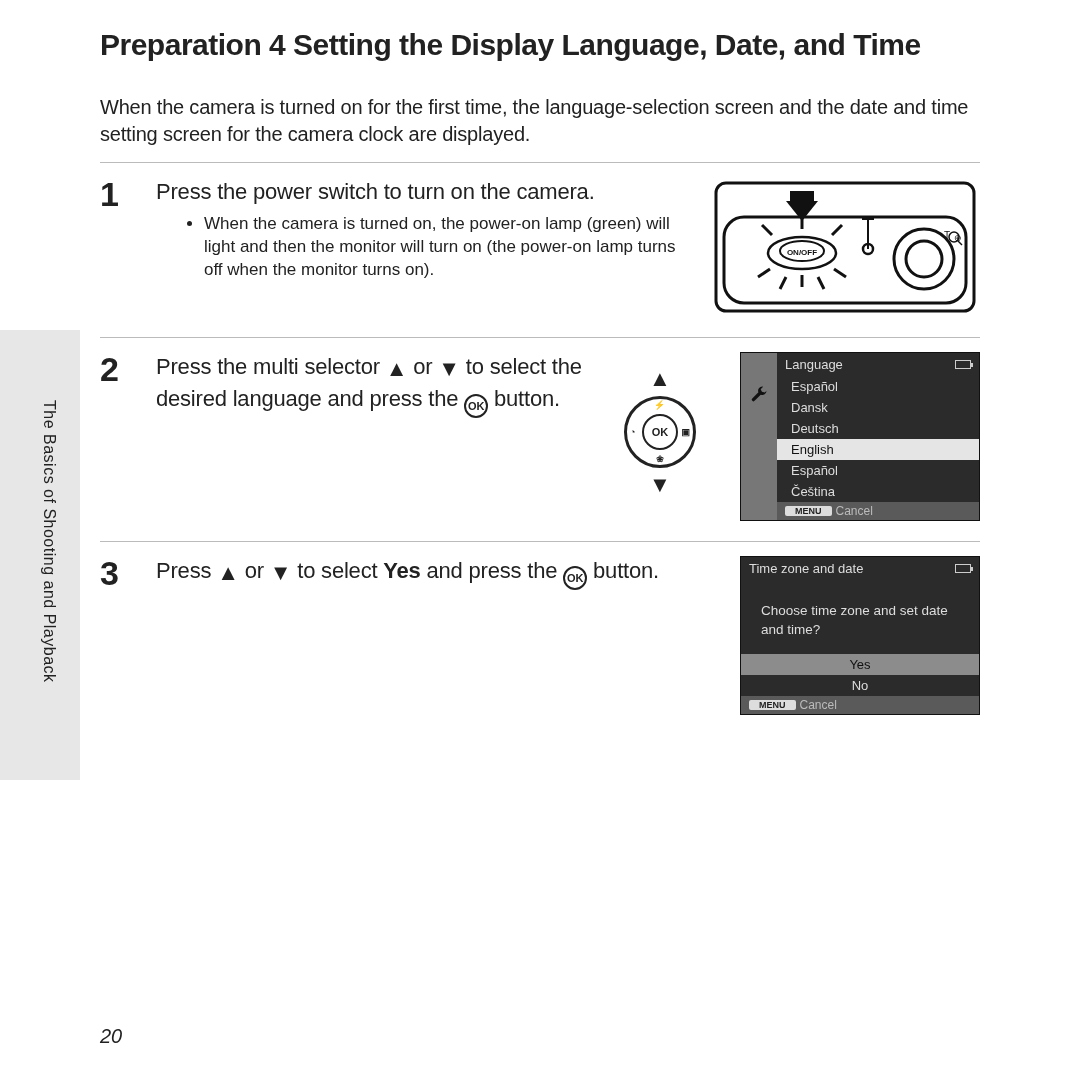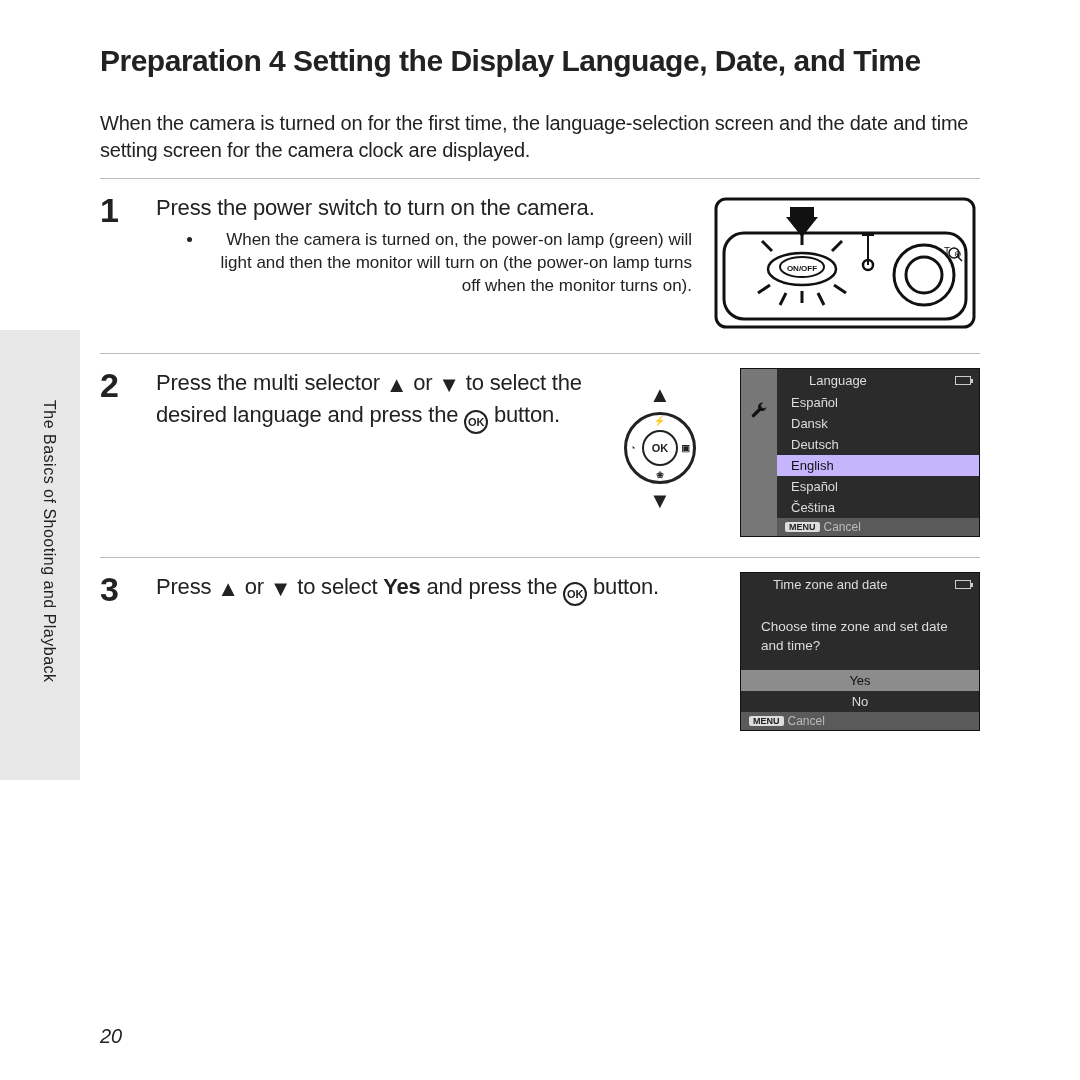--- a/index.html
+++ b/index.html
@@ -19,21 +19,21 @@
   .side-label {
     position: absolute;
     left: 40px; top: 400px;
     writing-mode: vertical-rl;
     font-size: 16px;
     letter-spacing: 0.5px;
     color: #222;
   }
   .page {
     position: absolute;
-    left: 100px; top: 44px;
+    left: 100px; top: 28px;
     width: 880px;
   }
   h1 {
     font-size: 30px;
     font-weight: 700;
     letter-spacing: -0.5px;
     margin-bottom: 32px;
   }
   .intro {
     font-size: 20px;
@@ -62,21 +62,21 @@
     line-height: 1.35;
     margin-bottom: 6px;
     letter-spacing: -0.2px;
   }
   .stepheading .tri { display: inline-block; vertical-align: -2px; }
   .stepheading .ok-badge {
     display: inline-flex; align-items: center; justify-content: center;
     width: 24px; height: 24px; border: 2px solid #222; border-radius: 50%;
     font-size: 11px; font-weight: 700; vertical-align: -4px;
   }
-  .bullets { padding-left: 48px; text-align: right; }
+  .bullets { padding-left: 48px; }
   .bullets li {
     font-size: 17px;
     line-height: 1.35;
     list-style: disc;
     color: #222;
   }
   
   .camera-illus {
     flex: none;
     width: 270px; height: 140px;
@@ -112,21 +112,20 @@
     background: #2b2b2b;
     color: #ddd;
     font-size: 14px;
     border: 1px solid #111;
   }
   .lcd .titlebar {
     display: flex; justify-content: space-between; align-items: center;
     padding: 4px 8px 4px 8px;
     background: #2b2b2b;
     font-size: 13px;
-    margin-left: 24px;
   }
   .lcd.lang { display: flex; }
   .lcd .leftcol {
     width: 36px; background: #777;
     display: flex; align-items: flex-start; justify-content: center;
     padding-top: 32px;
   }
   .wrench {
     width: 20px; height: 20px;
   }
@@ -141,34 +140,34 @@
     position: absolute; right: -3px; top: 2px;
     width: 2px; height: 4px; background: #ccc;
   }
   .lcd .listwrap { flex: 1; }
   .lcd .list { }
   .lcd .row {
     padding: 3px 14px;
     font-size: 13px;
   }
   .lcd .row.sel {
-    background: #c4b5fd;
+    background: #e5e5e5;
     color: #111;
   }
   .lcd .footer {
     background: #5a5a5a;
     color: #bbb;
     padding: 2px 8px;
     font-size: 12px;
   }
   .lcd .footer .menu-pill {
     display: inline-block;
     background: #ddd; color: #222;
     font-size: 9px; font-weight: 700;
-    padding: 0 4px; border-radius: 2px;
+    padding: 0 10px; border-radius: 2px;
     margin-right: 4px;
     vertical-align: 1px;
   }
   .lcd.tz .prompt {
     padding: 22px 18px 14px 20px;
     font-size: 13.5px;
     line-height: 1.4;
   }
   .lcd.tz .choices { }
   .lcd.tz .choice {

